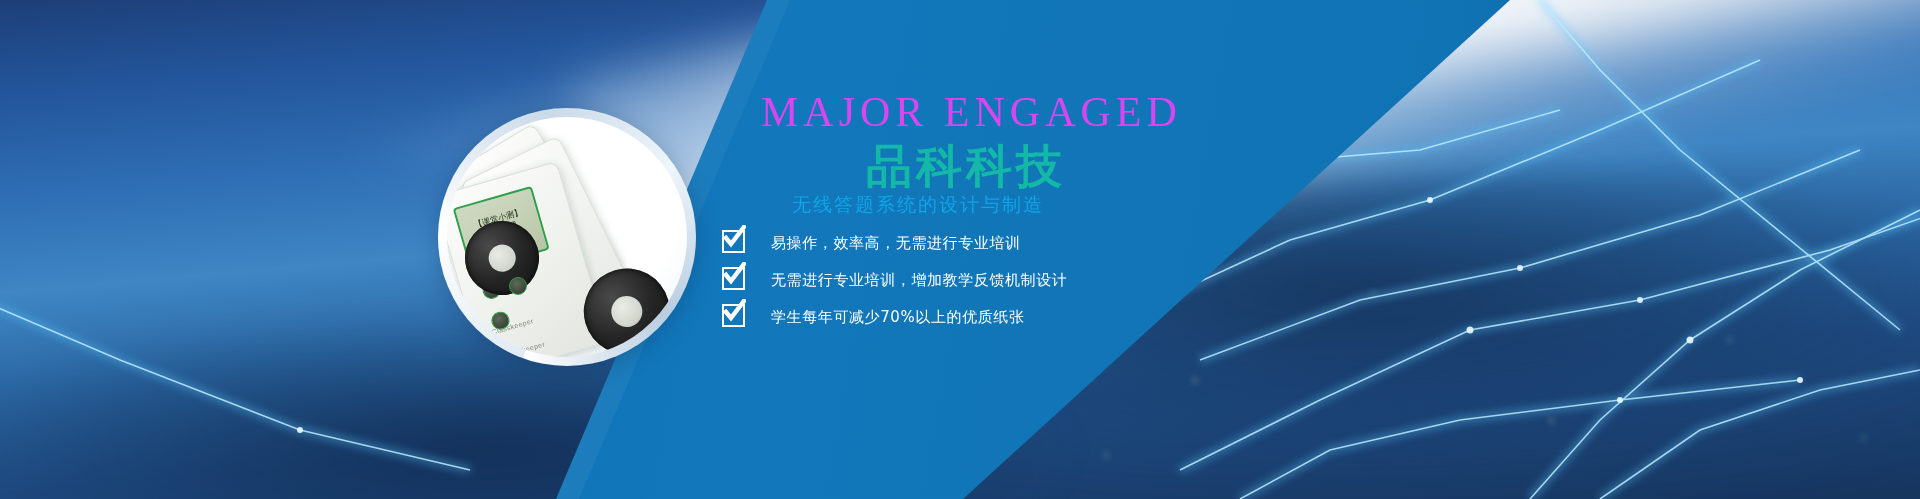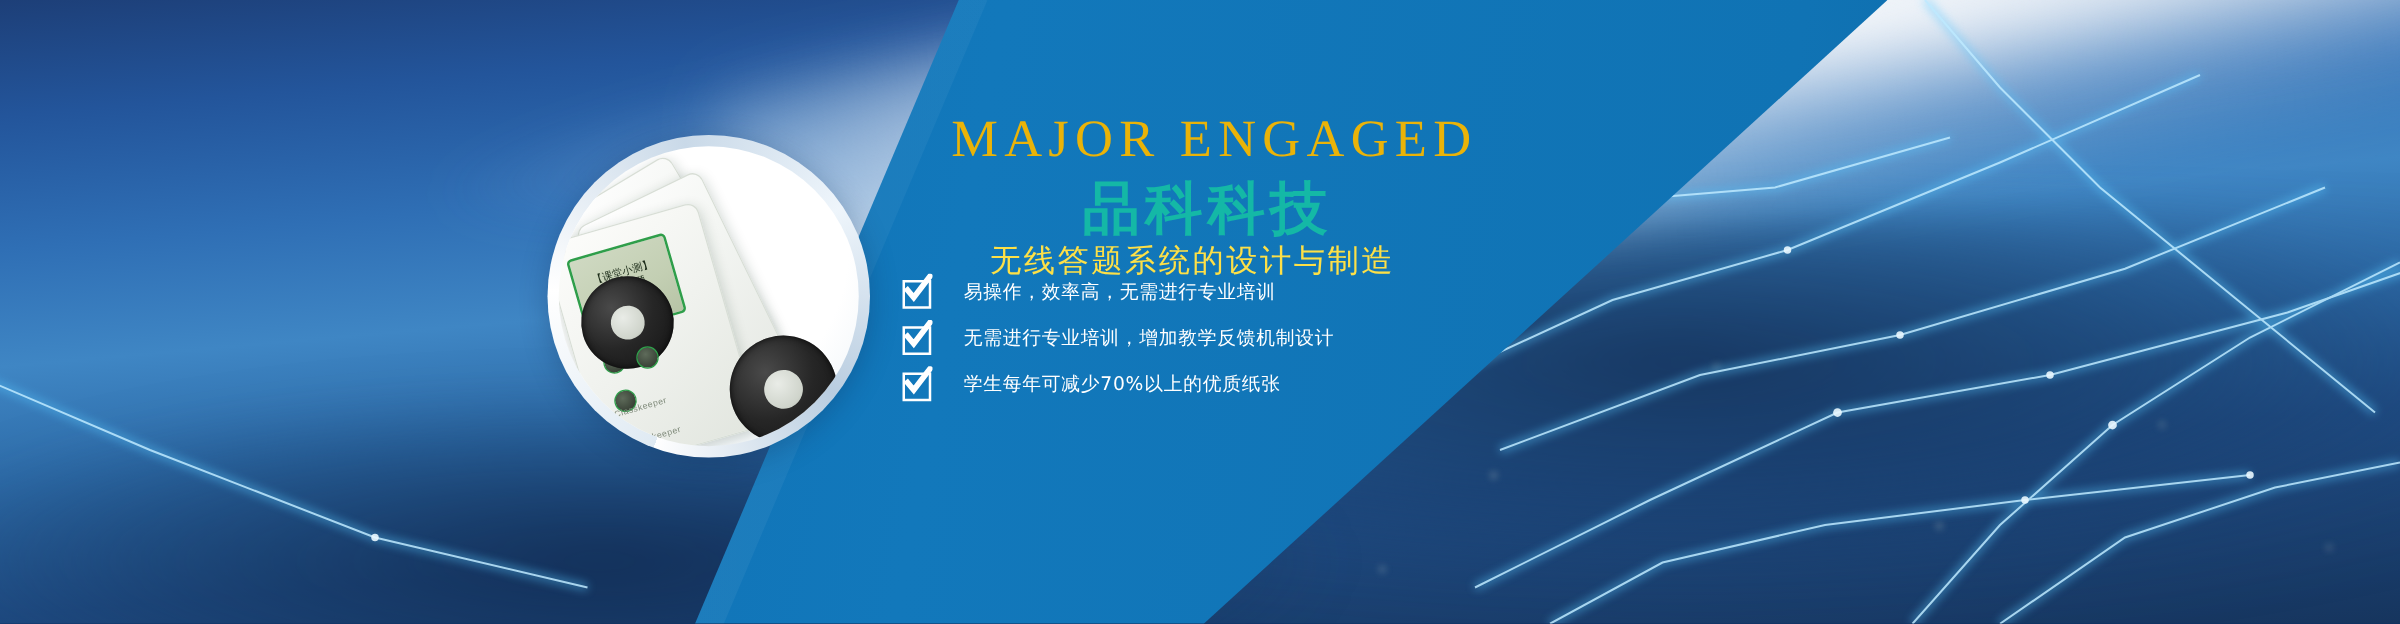--- a/index.html
+++ b/index.html
@@ -143,36 +143,36 @@
     position:absolute;font-size:7px;color:#7f8a7a;letter-spacing:.4px;
     font-family:"Liberation Sans",sans-serif;
   }
 
   
   .txt{position:absolute;left:756px;top:0;width:760px;height:499px;}
   .eng{
     position:absolute;left:5px;top:88px;
     font-family:"Liberation Serif","DejaVu Serif",serif;
     font-size:42px;letter-spacing:5px;font-weight:400;
-    color:#eab308;white-space:nowrap;
+    color:#d946ef;white-space:nowrap;
   }
   .cn-title{
     position:absolute;left:110px;top:136px;
     font-family:"DejaVu Sans","Liberation Sans",sans-serif;
     font-size:46px;font-weight:bold;letter-spacing:4px;color:#14b8a6;
     white-space:nowrap;
   }
   .cn-sub{
     position:absolute;left:36px;top:192px;
     font-family:Liberation Serif, serif;
-    font-size:25px;font-weight:500;letter-spacing:2px;color:#fde047;
+    font-size:19px;font-weight:500;letter-spacing:2px;color:#0ea5e9;
     white-space:nowrap;
   }
   .bullets{position:absolute;left:-34px;top:224px;}
-  .bul{display:flex;align-items:flex-start;height:29px;margin-bottom:8px;}
+  .bul{display:flex;align-items:flex-end;height:29px;margin-bottom:8px;}
   .chk{
     position:relative;width:19px;height:19px;
     border:2px solid #ffffff;flex:0 0 auto;margin-right:26px;
   }
   .chk svg{position:absolute;left:-2px;top:-7px;width:24px;height:24px;}
   .bul-t{
     font-family:"DejaVu Sans","Liberation Sans",sans-serif;
     font-size:15px;color:#ffffff;letter-spacing:.6px;white-space:nowrap;
   }
 </style>

